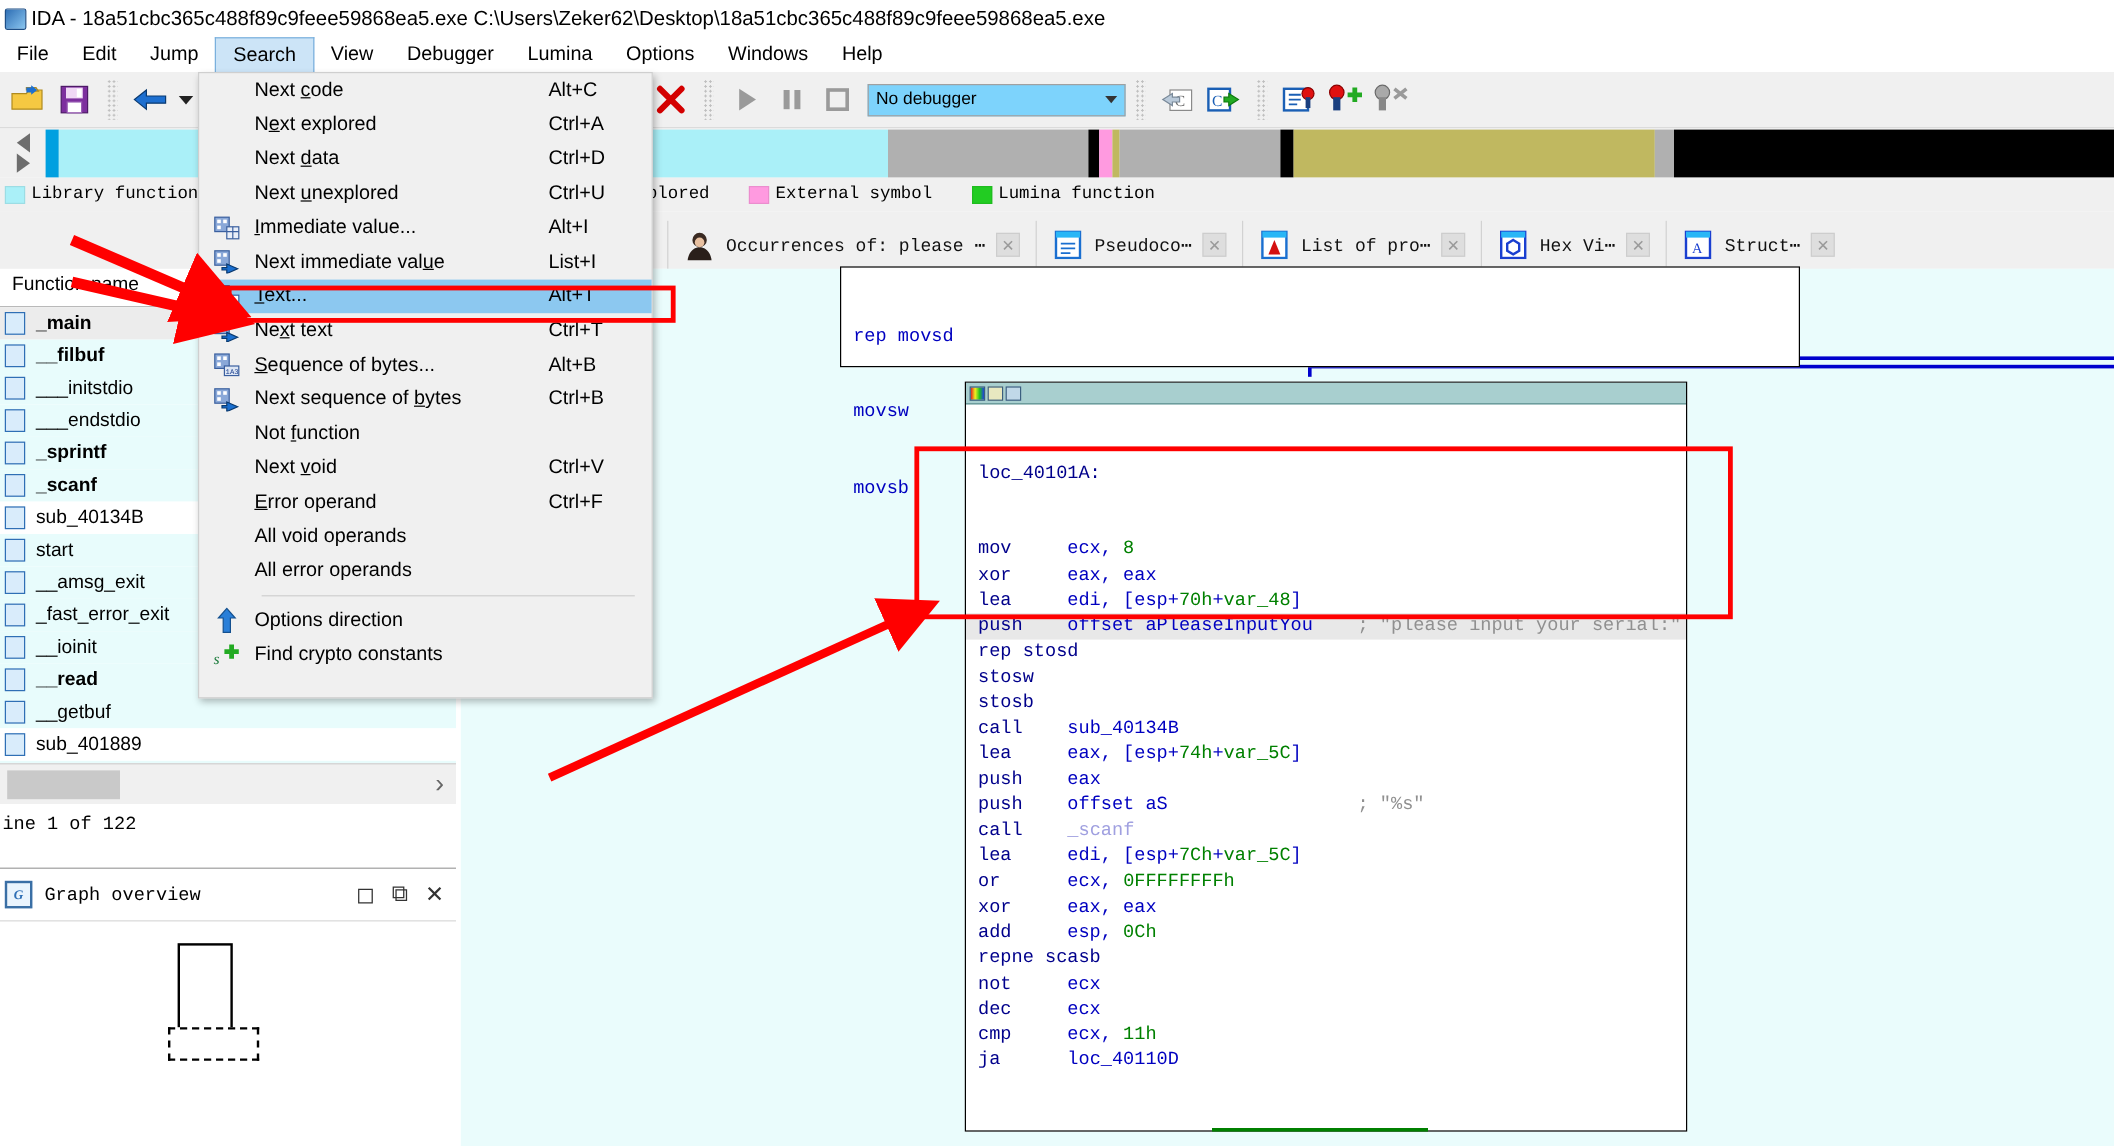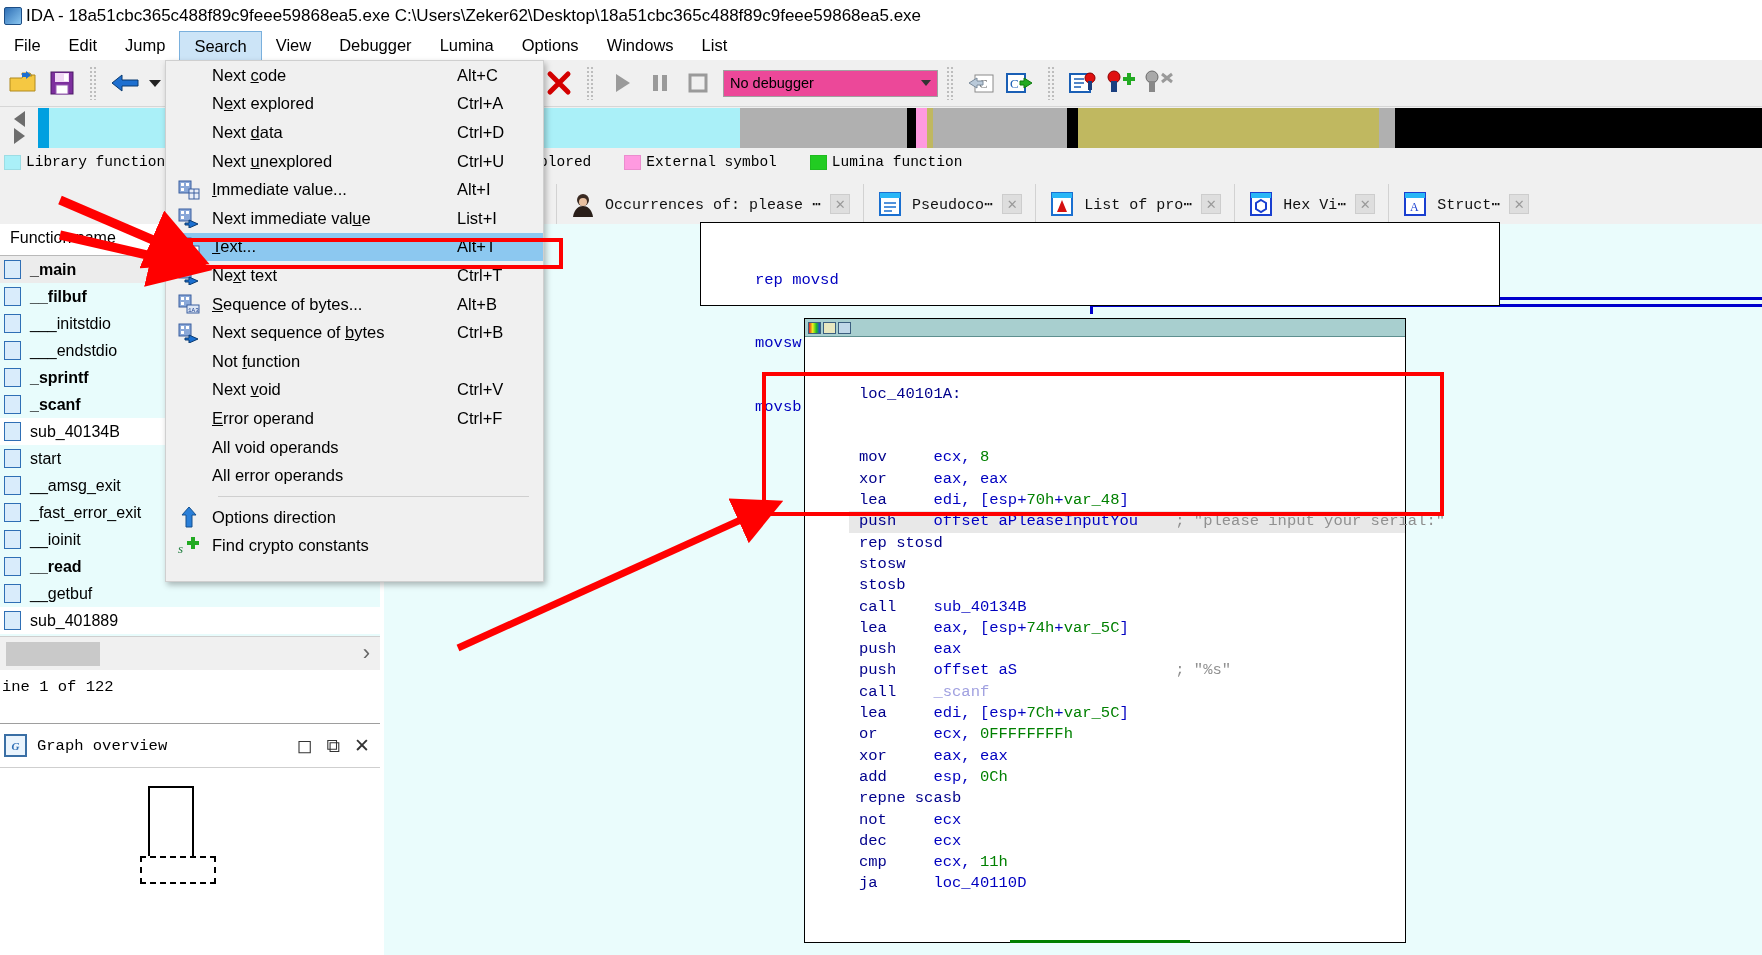--- a/index.html
+++ b/index.html
@@ -46,21 +46,21 @@
     display:flex; align-items:center;
   }
   .tb-group{display:flex;align-items:center;height:40px;padding:0 5px;}
   .tb-sep{width:9px;height:34px;margin:0 3px;
     background-image:radial-gradient(#bdbdbd 1px, transparent 1px);
     background-size:4px 4px;}
   .tb-btn{width:38px;height:38px;display:flex;align-items:center;justify-content:center;}
   .tb-btn svg{display:block;}
 
   #dbg-select{
-    width:215px;height:27px;background:#ec4899;border:1px solid #a0a0a0;
+    width:215px;height:27px;background:#7dd3fc;border:1px solid #a0a0a0;
     display:flex;align-items:center;justify-content:space-between;
     font-size:14.5px;padding:0 6px; margin-left:6px;
     font-family:"Liberation Sans", sans-serif;
   }
   #dbg-select .caret{border-left:5px solid transparent;border-right:5px solid transparent;
     border-top:6px solid #333;}
 
   
   #navband{
     position:absolute; left:0; top:107px; width:1762px; height:41px;
@@ -142,21 +142,21 @@
   #govbody .wbox{position:absolute;left:148px;top:18px;width:46px;height:76px;border:2px solid #000;background:#fff;}
   #govbody .dbox{position:absolute;left:140px;top:88px;width:76px;height:28px;border:2px dashed #000;background:#fff;}
 
   
   #graphpane{position:absolute;left:384px;top:224px;width:1378px;height:731px;
     background:#eafcfc;}
   .node{position:absolute;background:#fff;border:1px solid #000;}
   .node .nhead{height:18px;background:#a8cfcf;border-bottom:1px solid #5e8f8f;display:flex;align-items:center;gap:2px;padding-left:3px;}
   .node .nhead .hb{width:13px;height:12px;border:1px solid #3b5f7f;}
   .node .code{padding:4px 0 4px 0;font-family:"Liberation Mono",monospace;font-size:15.5px;line-height:21.3px;color:#0000c0;white-space:pre;}
-  .node .code .ln{padding-left:10px;height:21.3px;margin-left:44px;}
+  .node .code .ln{padding-left:10px;height:21.3px;}
   .node .code .ln.hl{background:#e8e8e8;}
   .mn{color:#00008b;}
   .num{color:#008000;}
   .var{color:#008000;}
   .cmt{color:#909090;}
   .fnc{color:#a0a0e0;}
   .lbl2{color:#00008b;text-align:center;}
 
   
   #node-top{left:316px;top:-2px;width:800px;height:84px;}
@@ -202,21 +202,21 @@
   <div class="mi">Edit</div>
   <div class="mi">Jump</div>
   <div class="mi active">
       <span>Search</span>
     </div>
   <div class="mi">View</div>
   <div class="mi">Debugger</div>
   <div class="mi">Lumina</div>
   <div class="mi">Options</div>
   <div class="mi">Windows</div>
-  <div class="mi">List</div>
+  <div class="mi">Help</div>
 </div>
 
 <div id="toolbar">
   <div class="tb-group">
     <div class="tb-btn">
       <svg width="30" height="28" viewBox="0 0 30 28">
           <path d="M2 8h10l3 3h0" fill="none"></path>
           <path d="M1 9h12l2-3h11v16H1z" fill="#f5c842" stroke="#b08a1e"></path>
           <path d="M13 4h8l2 3h-4l-1-1h-5z" fill="#f5c842" stroke="#b08a1e"></path>
           <path d="M17 2l5 4-5 4V8h-4V4h4z" fill="#1d6fd0"></path>

